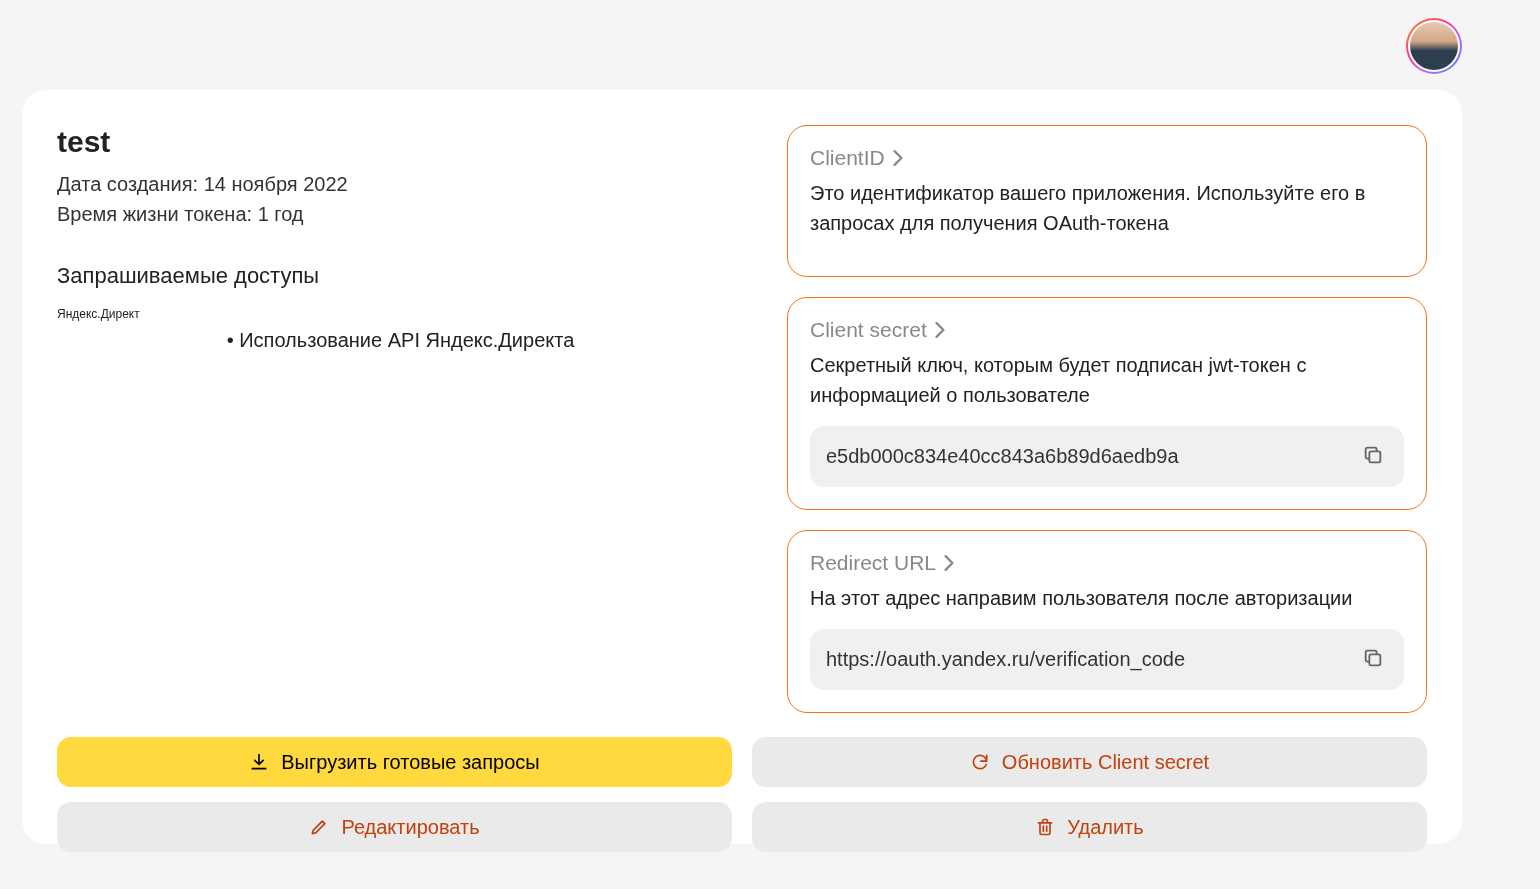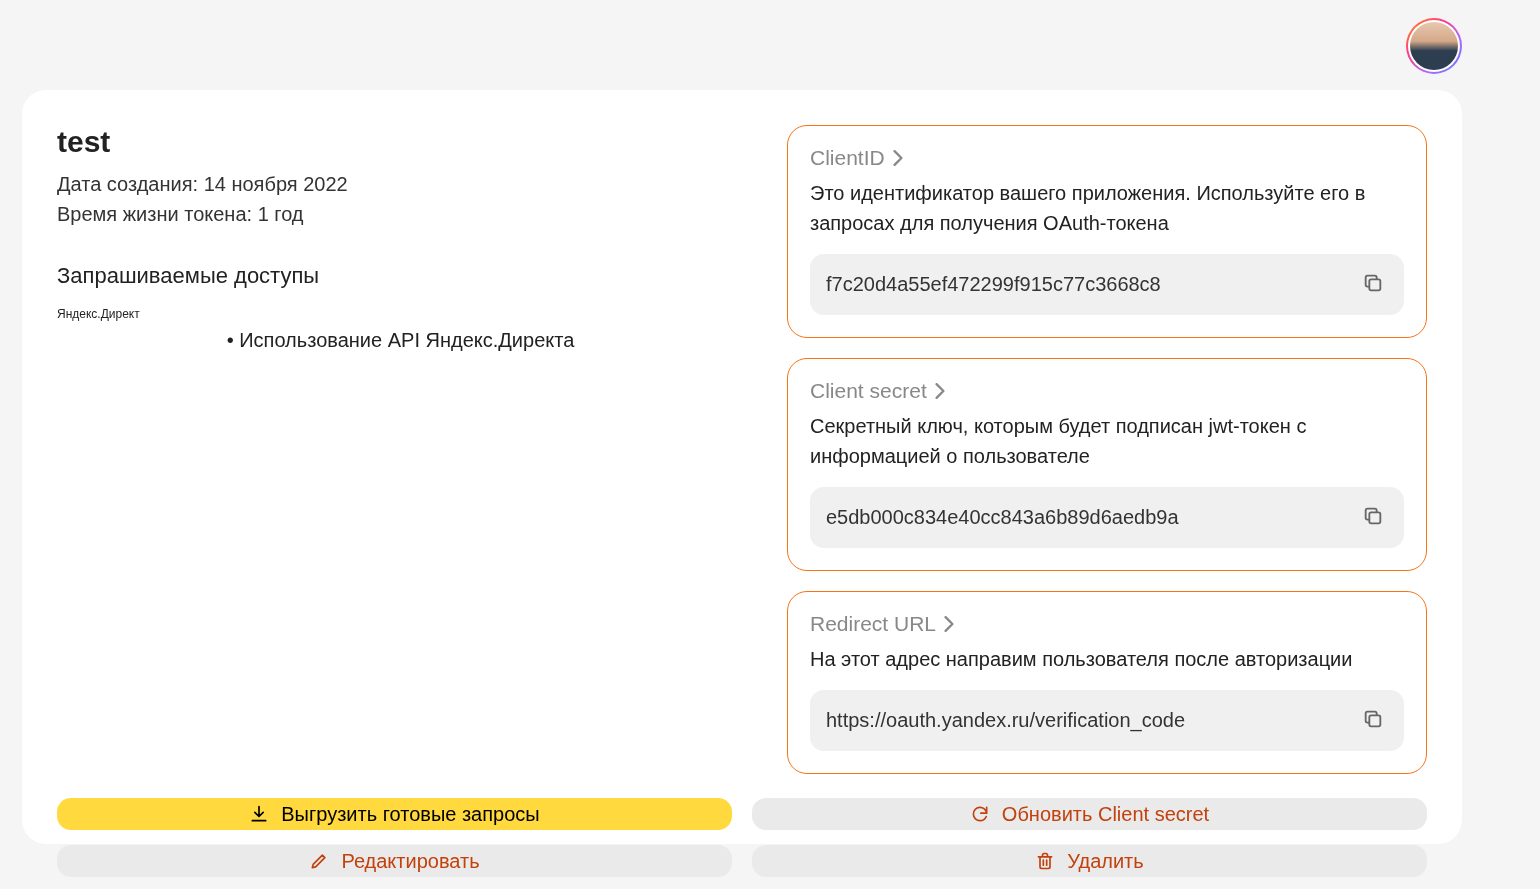--- a/index.html
+++ b/index.html
@@ -96,21 +96,21 @@
       gap: 20px;
       margin-top: 24px;
     }
     .actions-col {
       flex: 1;
       display: flex;
       flex-direction: column;
       gap: 15px;
     }
     .btn {
-      height: 32px;
+      height: 50px;
       border: none;
       border-radius: 14px;
       font-size: 20px;
       font-weight: 500;
       display: flex;
       align-items: center;
       justify-content: center;
       gap: 12px;
       cursor: pointer;
     }
@@ -143,31 +143,20 @@
       <div class="info-block">
         <div class="info-header">
           <span class="info-title">ClientID</span>
           <span class="icon chevron-icon">
             <svg width="10" height="16" viewBox="0 0 8 14" fill="none">
                 <path d="M1 1l6 6-6 6" stroke="currentColor" stroke-width="2" stroke-linecap="round" stroke-linejoin="round"></path>
               </svg>
           </span>
         </div>
         <div class="info-desc">Это идентификатор вашего приложения. Используйте его в запросах для получения OAuth-токена</div>
-        <div class="code-row">
-          <div class="code-value">f7c20d4a55ef472299f915c77c3668c8</div>
-          <button class="copy-btn">
-            <span class="icon">
-              <svg width="22" height="22" viewBox="0 0 24 24" fill="none">
-                  <rect x="8" y="8" width="12" height="12" rx="2" stroke="currentColor" stroke-width="2"></rect>
-                  <path d="M16 8V6a2 2 0 0 0-2-2H6a2 2 0 0 0-2 2v8a2 2 0 0 0 2 2h2" stroke="currentColor" stroke-width="2"></path>
-                </svg>
-            </span>
-          </button>
-        </div>
       </div>
 
       <div class="info-block">
         <div class="info-header">
           <span class="info-title">Client secret</span>
           <span class="icon chevron-icon">
             <svg width="10" height="16" viewBox="0 0 8 14" fill="none">
                 <path d="M1 1l6 6-6 6" stroke="currentColor" stroke-width="2" stroke-linecap="round" stroke-linejoin="round"></path>
               </svg>
           </span>

